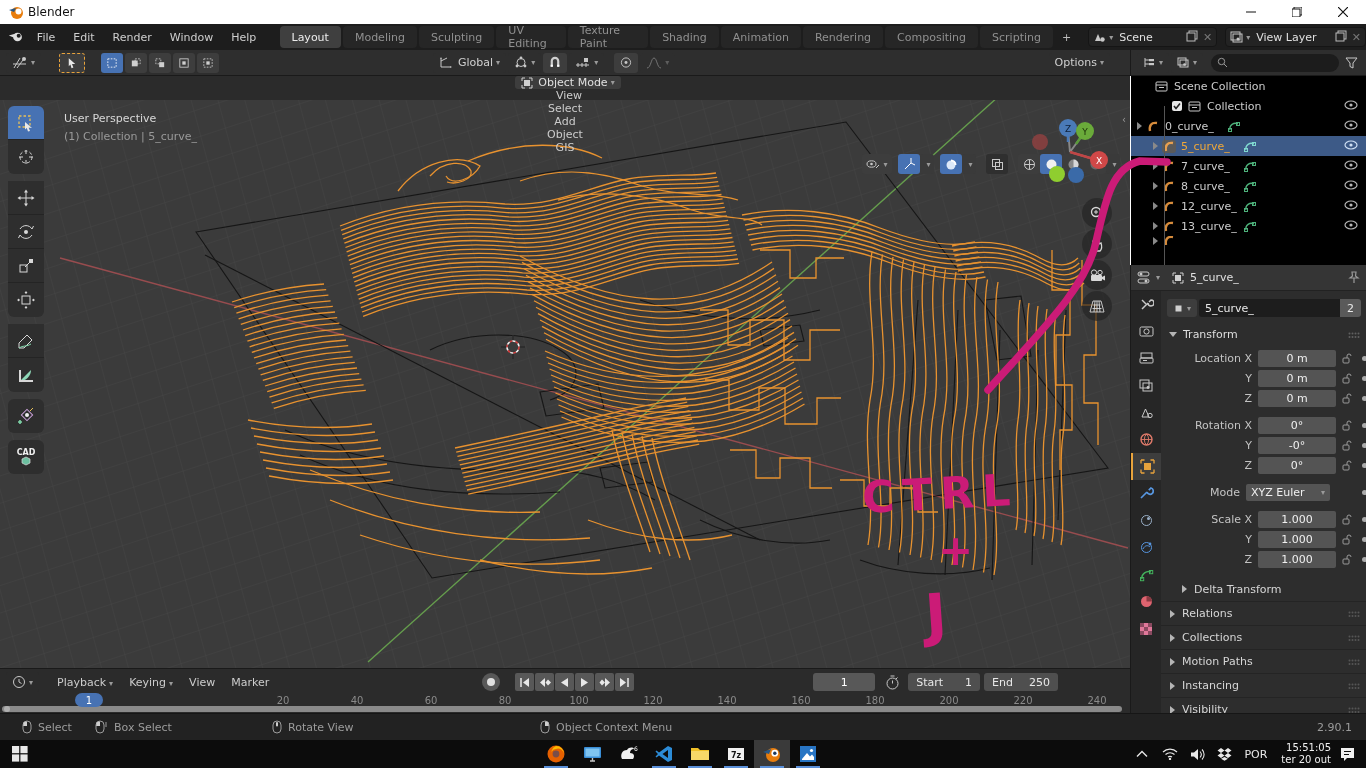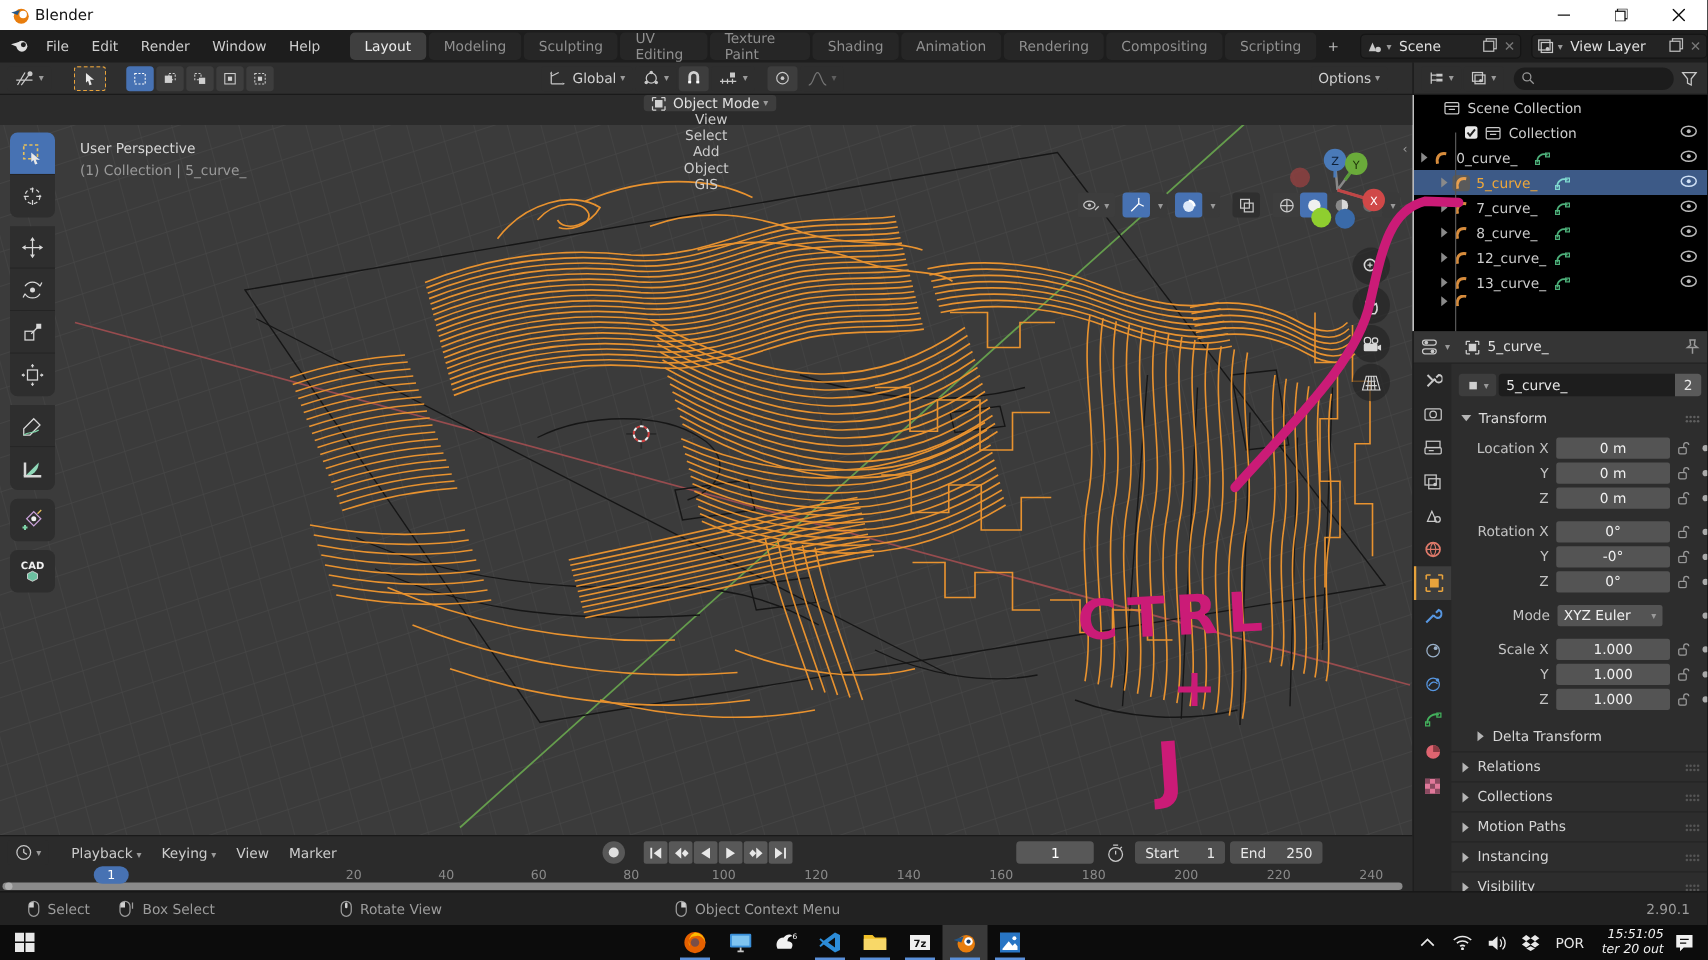--- a/index.html
+++ b/index.html
@@ -72,21 +72,21 @@
   .ptab.active { background:#3d3d3d; border-left:2px solid #e8a33c; }
   .pcontent { position:absolute; left:30px; top:26px; width:206px; height:424px; }
   .namerow { display:flex; align-items:center; margin:8px 6px 6px 6px; }
   .namefield { flex:1; height:18px; background:#1d1d1d; border-radius:3px 0 0 3px; display:flex; align-items:center; padding:0 6px; color:#e8e8e8; }
   .userbadge { height:18px; background:#5a5a5a; border-radius:0 3px 3px 0; padding:0 7px; display:flex; align-items:center; color:#e8e8e8; }
   .sectionhdr { height:22px; display:flex; align-items:center; color:#dedede; position:relative; }
   .caret-down { width:0; height:0; border-top:5px solid #b5b5b5; border-left:4px solid transparent; border-right:4px solid transparent; margin:0 6px 0 8px; }
   .caret-right { width:0; height:0; border-left:5px solid #b5b5b5; border-top:4px solid transparent; border-bottom:4px solid transparent; margin:0 7px 0 9px; }
   .frow { height:19px; display:flex; align-items:center; margin-bottom:1px;justify-content:flex-end; }
   .flabel { width:74px; text-align:right; color:#c3c3c3; padding-right:6px; }
-  .ffield { width:91px; height:17px; background:#545454; border-radius:2px; display:flex; align-items:center; justify-content:center; color:#f0f0f0; }
+  .ffield { width:78px; height:17px; background:#545454; border-radius:2px; display:flex; align-items:center; justify-content:center; color:#f0f0f0; }
   .fdrop { justify-content:space-between; padding:0 5px; }
   .collapsec { height:24px; display:flex; align-items:center; color:#d6d6d6; border-top:1px solid #242424; position:relative; }
   .grip { position:absolute; right:7px; top:9px; opacity:.55; }
 
   
   .timeline { position:absolute; left:0; top:668px; width:1130px; height:45px; background:#2b2b2b; border-top:1px solid #1a1a1a; }
   .tlheader { height:26px; display:flex; align-items:center; }
   .transport { display:flex; margin-left:14px; }
   .trbtn { width:19px; height:18px; background:#585858; display:flex; align-items:center; justify-content:center; margin-right:1px; border-radius:2px; }
   .framefield { width:62px; height:18px; background:#585858; border-radius:3px; display:flex; align-items:center; justify-content:center; color:#fff; }
@@ -99,21 +99,21 @@
   
   .statusbar { position:absolute; left:0; top:713px; width:1366px; height:27px; background:#222222; display:flex; align-items:center; color:#9c9c9c; border-top:1px solid #161616; }
   .hint { display:flex; align-items:center; position:absolute; }
 
   
   .taskbar { position:absolute; left:0; top:740px; width:1366px; height:28px; background:#0c0c0c; display:flex; align-items:center; }
   .tkicon { width:36px; height:28px; display:flex; align-items:center; justify-content:center; position:relative; }
   .tkicon.open::after { content:""; position:absolute; bottom:0; left:6px; right:6px; height:2px; background:#5a8fd8; }
   .tkicon.focus { background:#3a3a3a; }
   .tray { position:absolute; right:0; top:0; height:28px; display:flex; align-items:center; color:#e8e8e8; }
-  .clock { text-align:right; font-size:10px; line-height:12px; margin:12px 8px; color:#f0f0f0;font-style:italic; }
+  .clock { text-align:right; font-size:10px; line-height:12px; margin:12px 8px; color:#f0f0f0; }
 
   .pinkoverlay { position:absolute; inset:0; z-index:60; pointer-events:none; }
 </style>
 </head>
 <body>
 
 <div class="screen">
 
   <div class="titlebar">
     <svg class="abs" style="left:8px;top:4px" width="16" height="16" viewBox="0 0 16 16">

